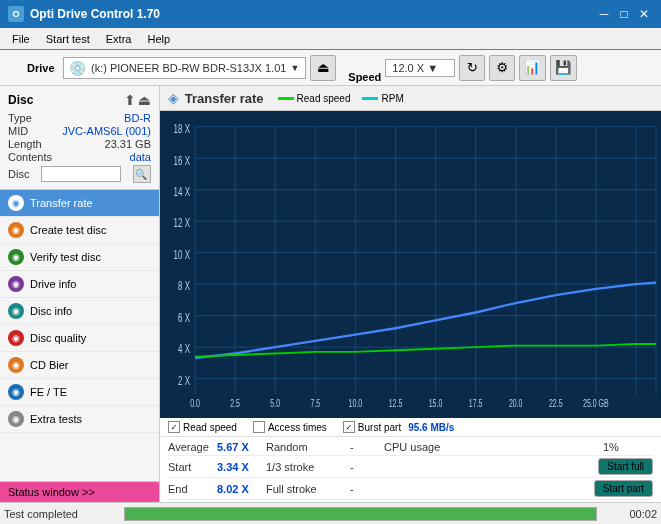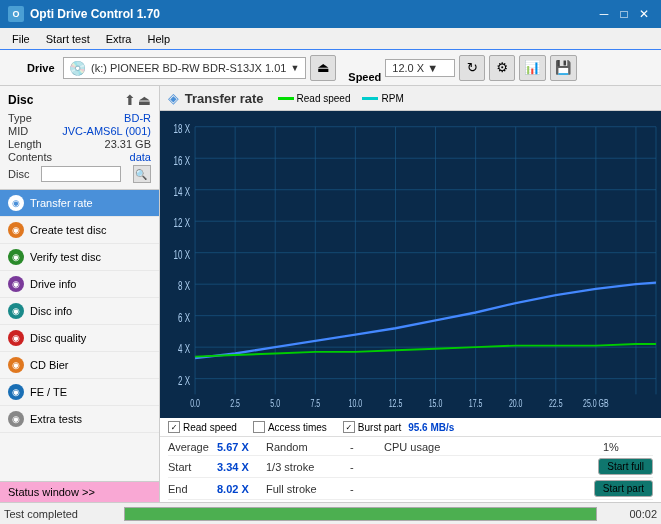--- a/index.html
+++ b/index.html
@@ -53,21 +53,21 @@
     .nav-icon.blue { background: #1a6fb5; color: white; }
     .nav-icon.orange { background: #e07820; color: white; }
     .nav-icon.green { background: #2a8a2a; color: white; }
     .nav-icon.purple { background: #7a3a9a; color: white; }
     .nav-icon.red { background: #cc2222; color: white; }
     .nav-icon.teal { background: #1a8a8a; color: white; }
     .nav-icon.gray { background: #888; color: white; }
     .nav-item.active .nav-icon { background: white; color: #4a90d9; }
 
     
-    .status-window-btn { padding: 4px 8px; font-size: 11px; cursor: pointer; text-align: left; border-top: 1px solid #ccc; background: #f9a8d4; }
+    .status-window-btn { padding: 4px 8px; font-size: 11px; cursor: pointer; text-align: left; border-top: 1px solid #ccc; background: #ec4899; }
 
     
     .chart-area { flex: 1; background: white; display: flex; flex-direction: column; overflow: hidden; }
     .chart-header { display: flex; align-items: center; padding: 4px 8px; background: #f0f0f0; border-bottom: 1px solid #ccc; gap: 6px; }
     .chart-title { font-size: 13px; font-weight: 700; color: #333; }
     .chart-icon { color: #4a90d9; font-size: 14px; }
     .legend { display: flex; align-items: center; gap: 12px; margin-left: 8px; }
     .legend-item { display: flex; align-items: center; gap: 3px; font-size: 10px; }
     .legend-color { width: 16px; height: 3px; }
     

